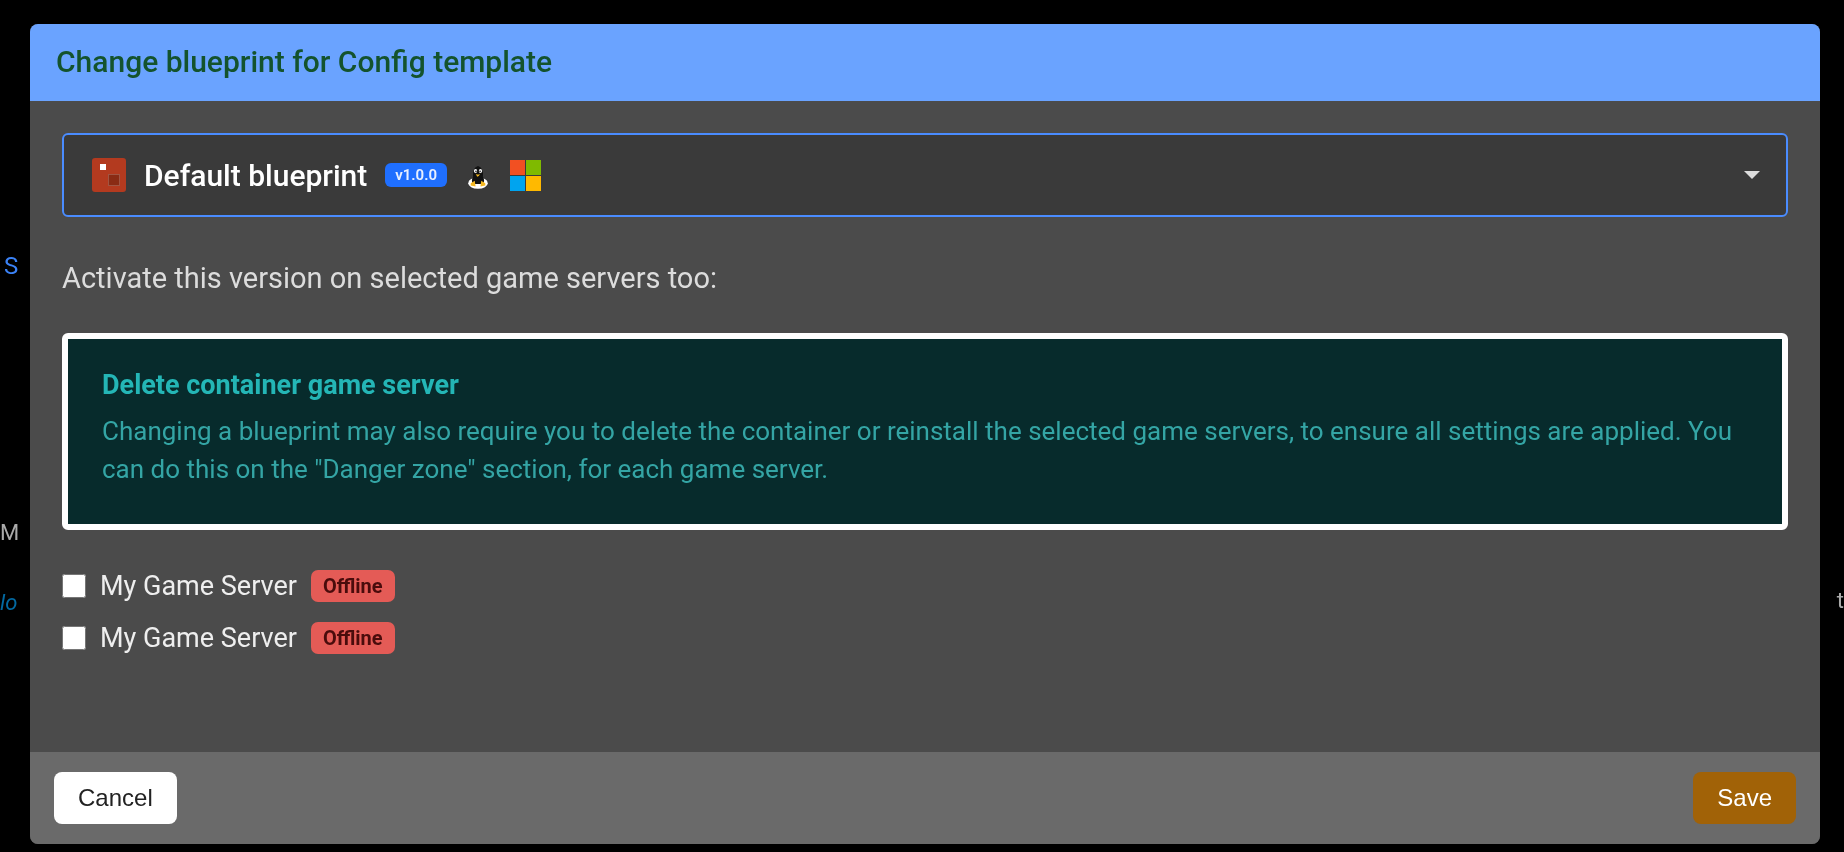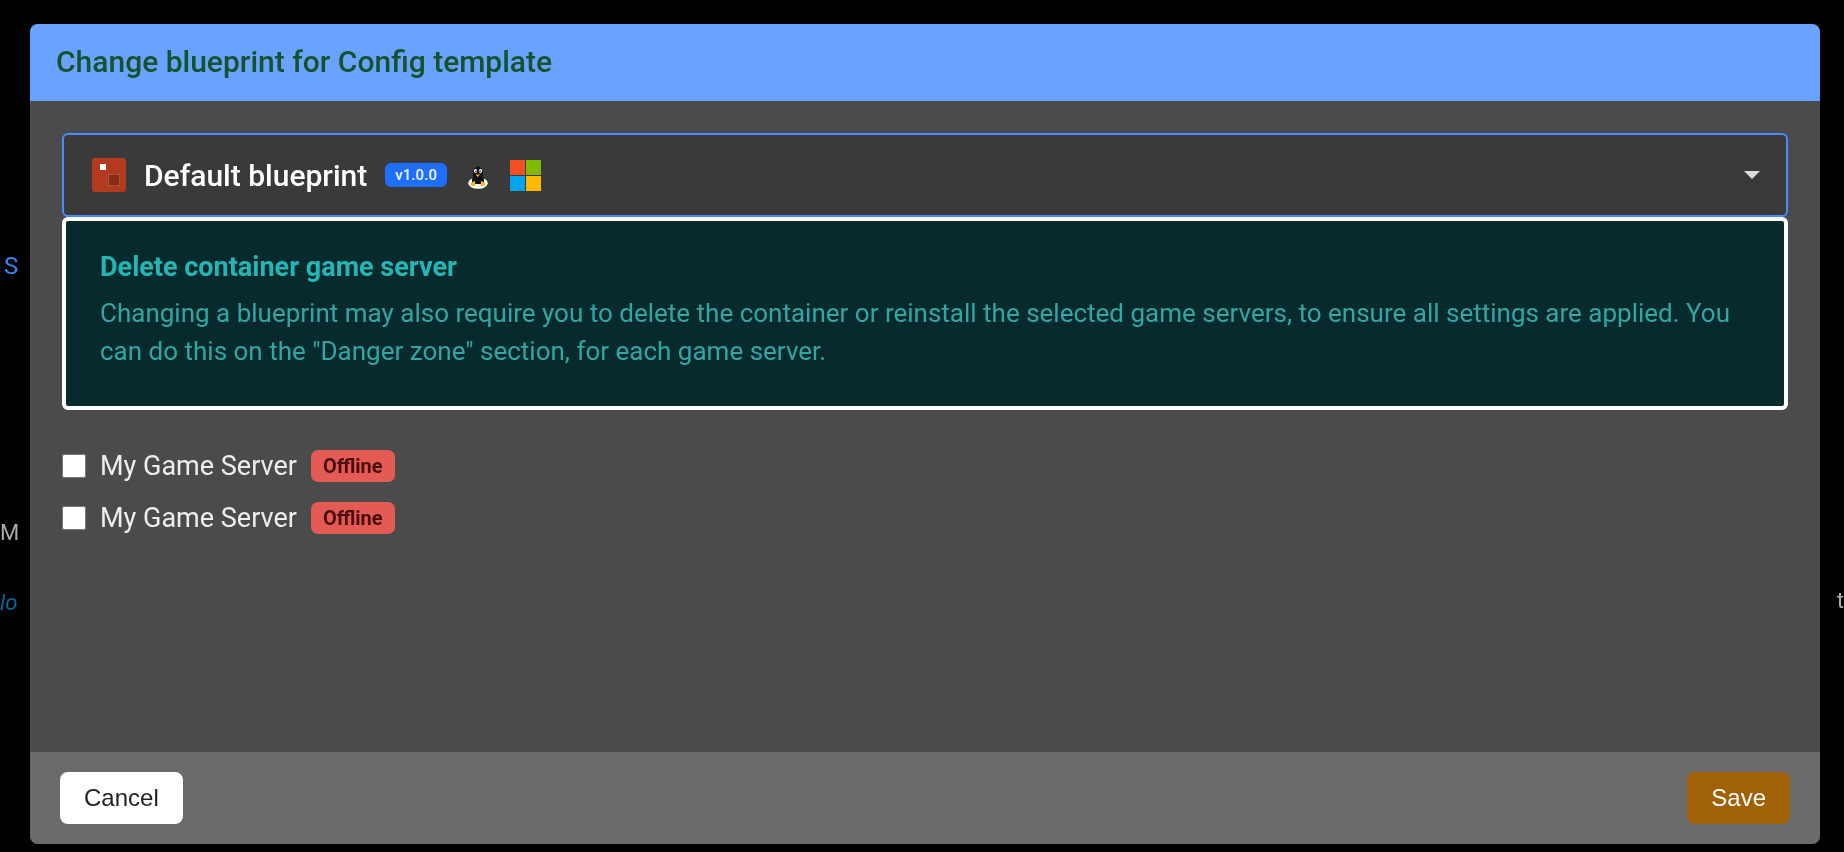--- a/index.html
+++ b/index.html
@@ -113,21 +113,22 @@
   .windows-icon span { width:15px; height:15px; margin:0.5px;}
   .win-r{background:#f25022;} .win-g{background:#7fba00;}
   .win-b{background:#00a4ef;} .win-y{background:#ffb900;}
 
   .section-heading {
     color: #dcdcdc;
     font-size: 29px;
     margin-top: 44px;
   }
   .info-box {
-    border: 4px solid #ffffff;
+    margin-top: 38px;
+    border: 6px solid #ffffff;
     background: #072b2c;
     border-radius: 6px;
     padding: 30px 34px 36px 34px;
   }
   .info-title {
     color: #24b6b6;
     font-size: 27px;
     font-weight: 700;
     margin-bottom: 12px;
   }
@@ -161,21 +162,21 @@
   .status-badge {
     background: #e45b56;
     color: #4a0c0c;
     font-size: 20px;
     font-weight: 700;
     padding: 4px 12px;
     border-radius: 7px;
   }
   .modal-footer {
     background: #6a6a6a;
-    padding: 20px 30px;
+    padding: 20px 24px;
     display: flex;
     justify-content: space-between;
     align-items: center;
   }
   .btn {
     font-size: 24px;
     padding: 12px 24px;
     border-radius: 8px;
     border: none;
     cursor: pointer;
@@ -224,20 +225,21 @@
         <span class="windows-icon">
           <span class="win-r"></span>
             <span class="win-g"></span>
             <span class="win-b"></span>
             <span class="win-y"></span>
         </span>
       </div>
       <span class="select-caret"></span>
     </div>
 
+    <div class="section-heading">Activate this version on selected game servers too:</div>
 
     <div class="info-box">
       <div class="info-title">Delete container game server</div>
       <div class="info-text">Changing a blueprint may also require you to delete the container or reinstall the selected game servers, to ensure all settings are applied. You can do this on the "Danger zone" section, for each game server.</div>
     </div>
 
     <div class="server-list">
       <label class="server-row">
         <input type="checkbox" class="server-checkbox" style="">
         <span class="server-name">My Game Server</span>

